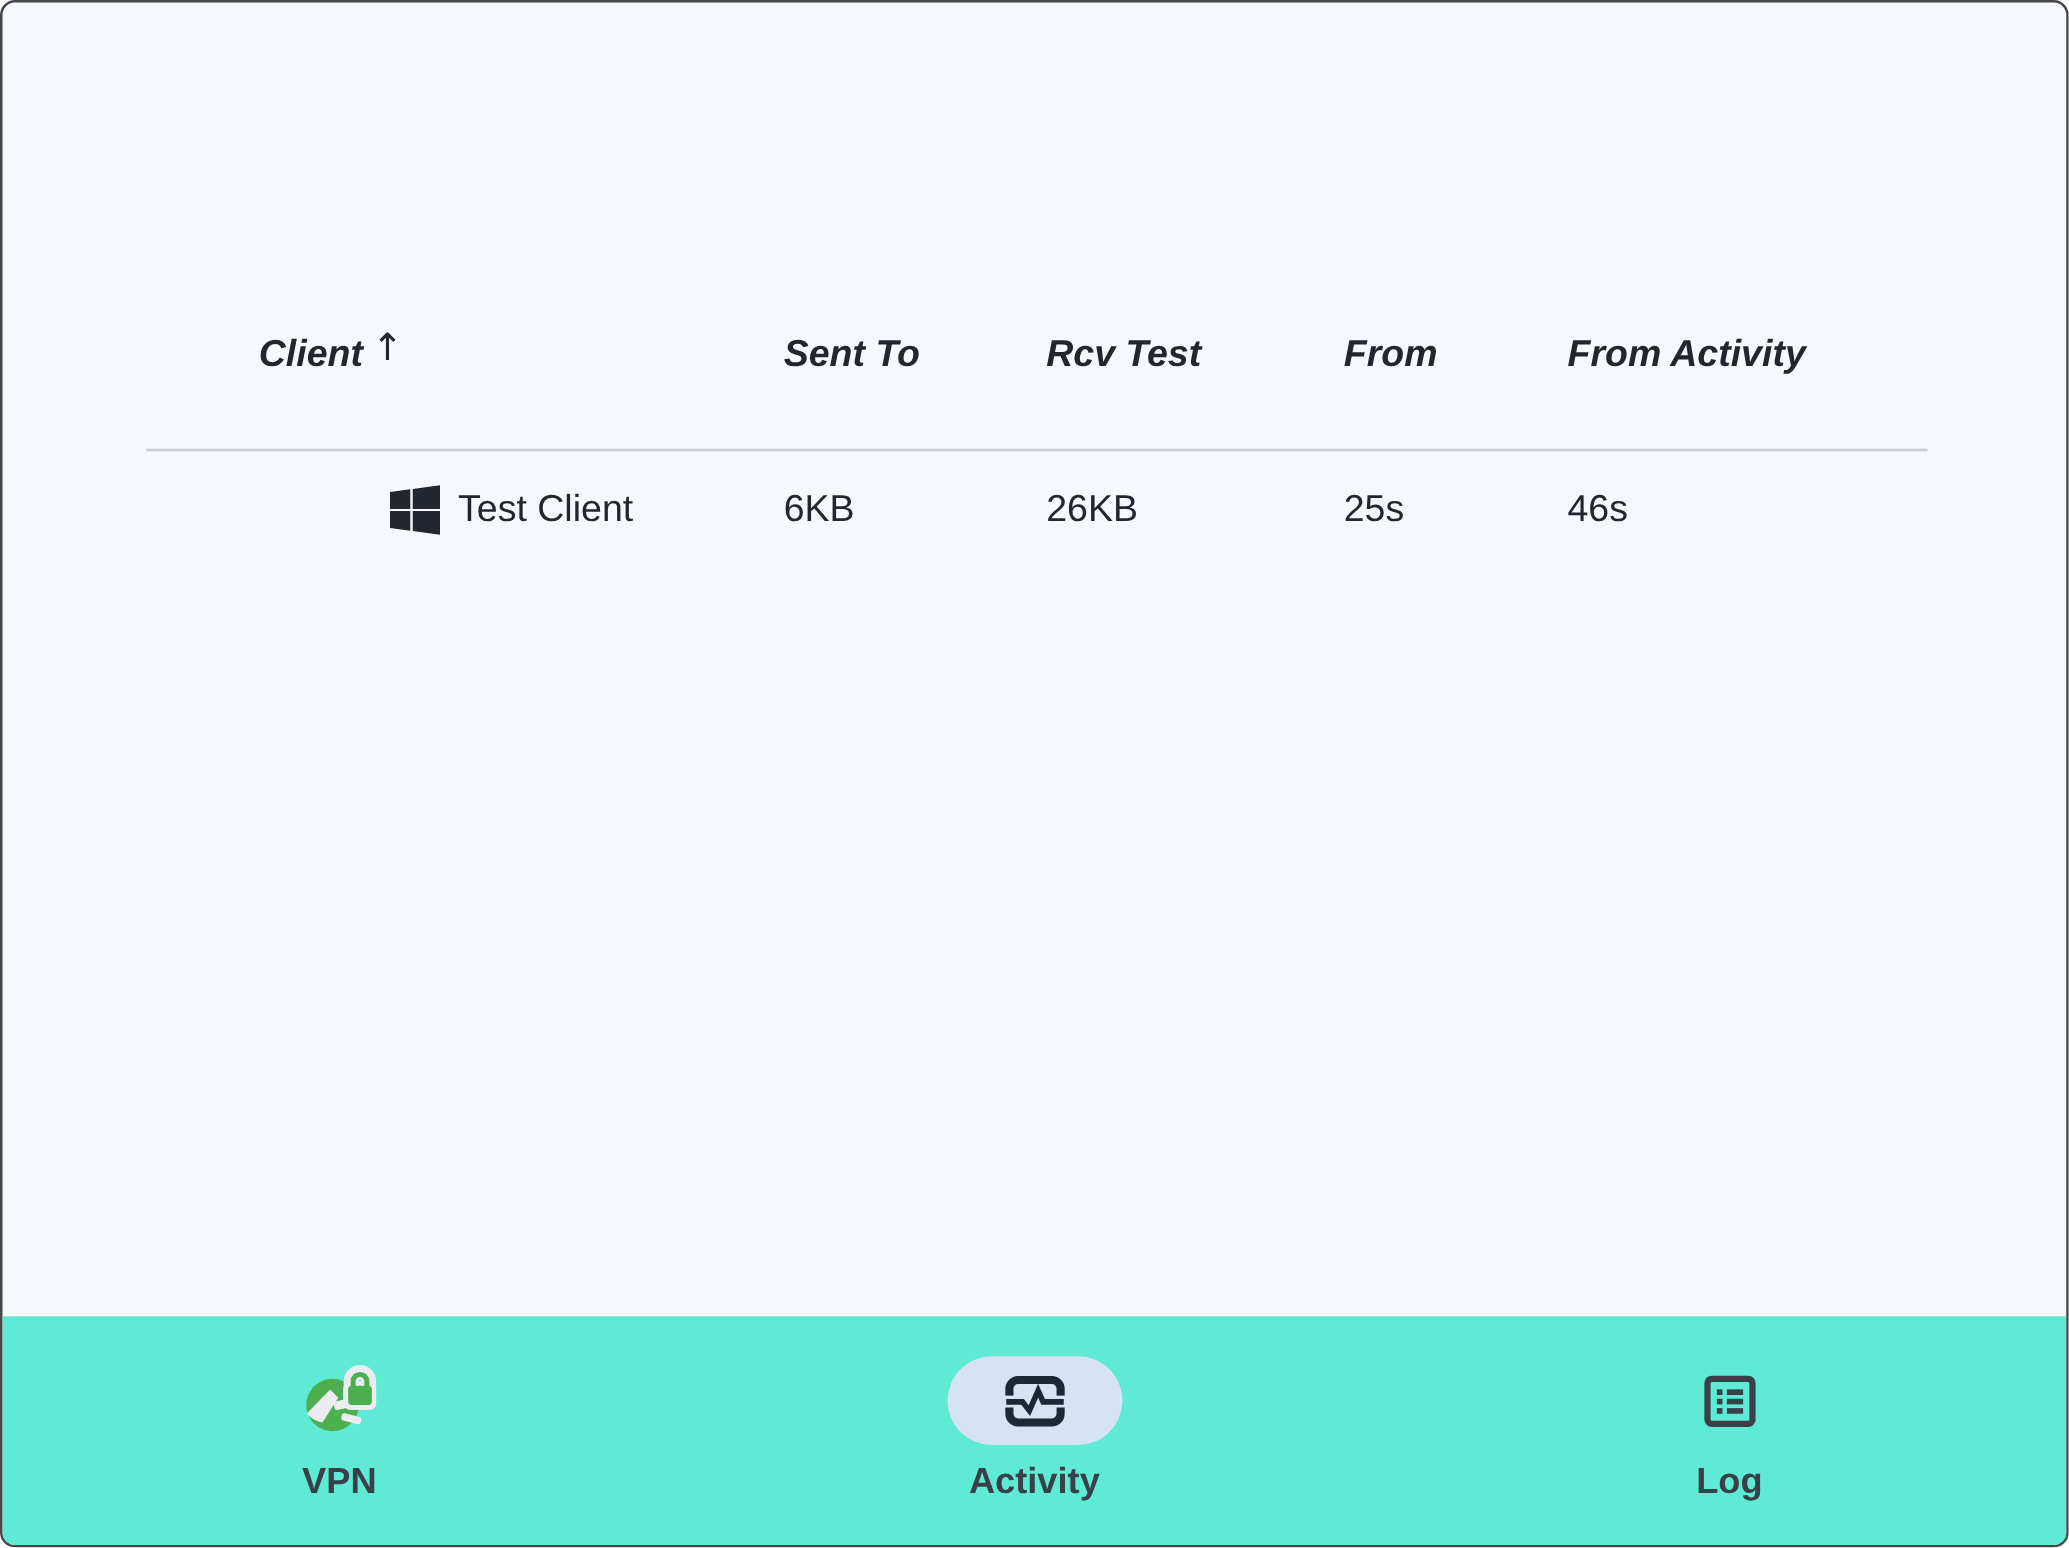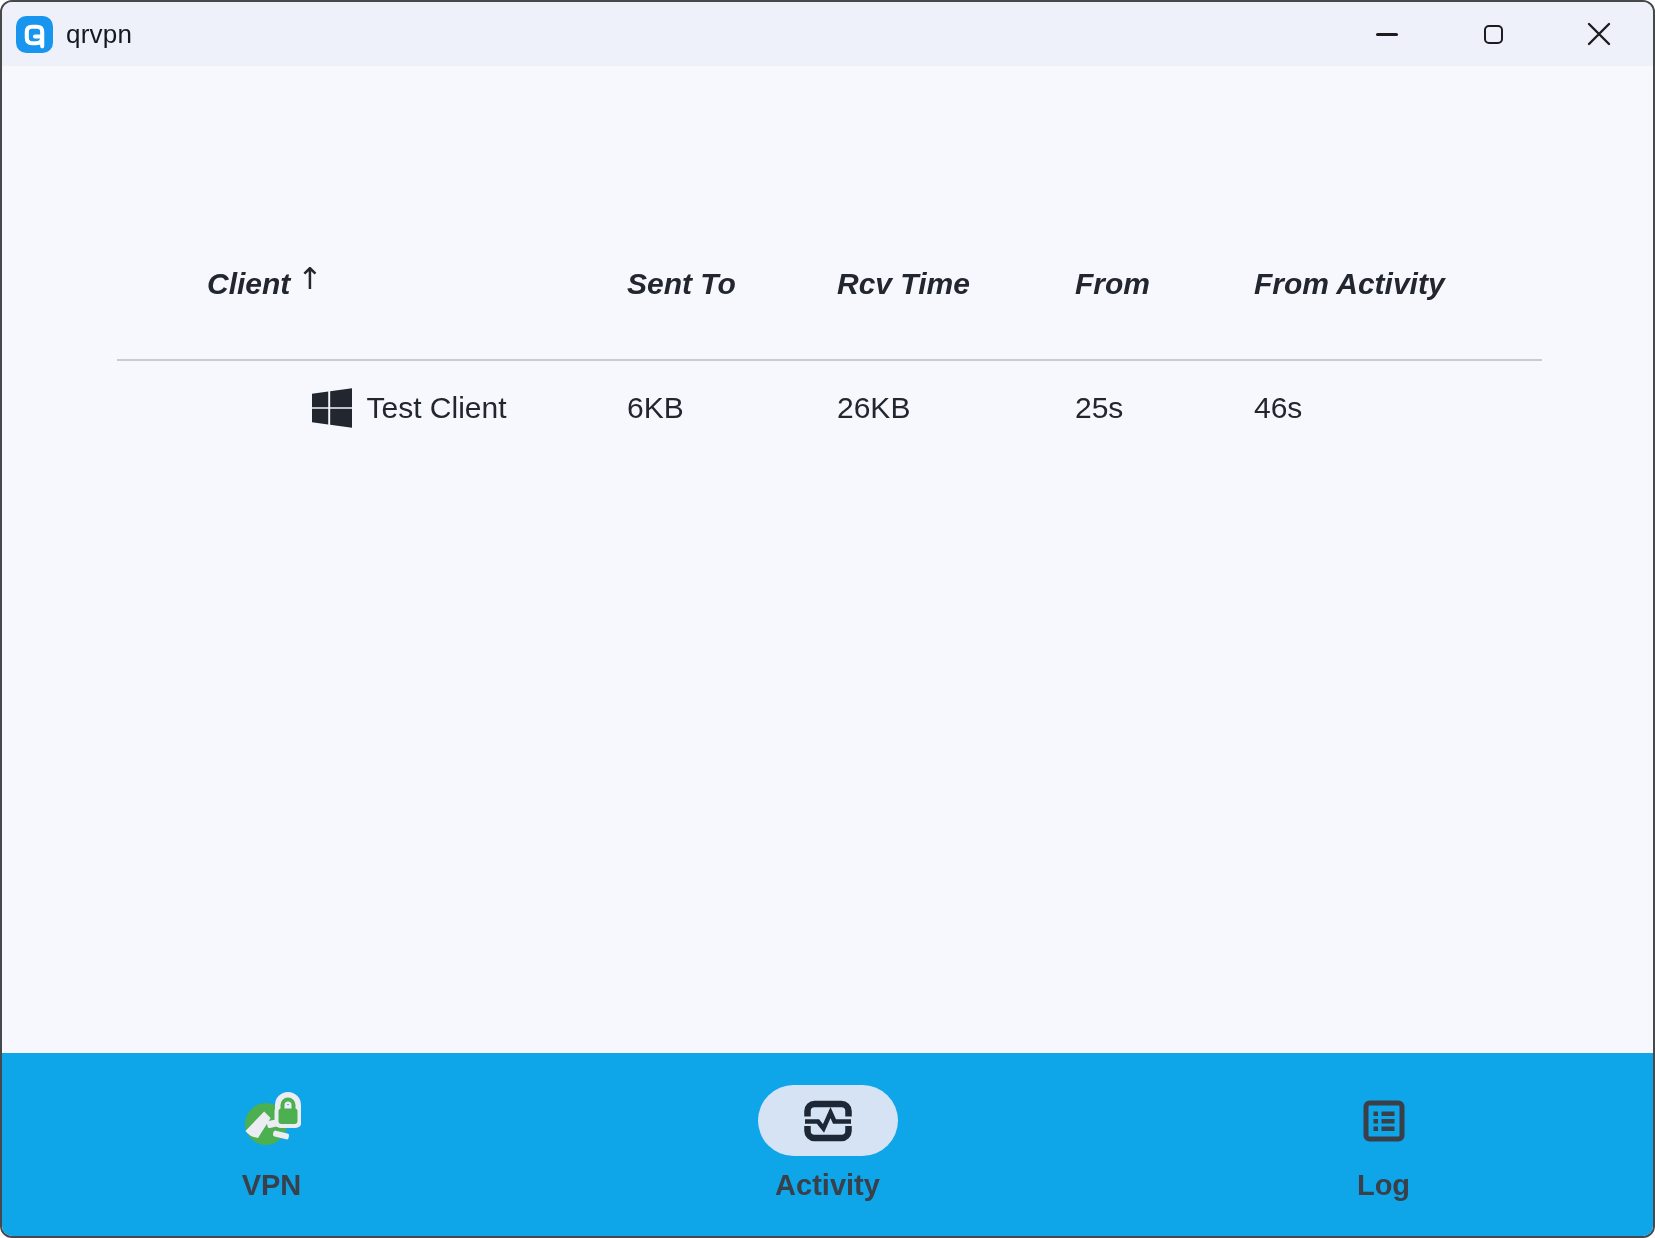--- a/index.html
+++ b/index.html
@@ -36,65 +36,45 @@
   .thead { height: 56px; font-size: 30px; font-weight: bold; font-style: italic; color: #22262e; }
   .thead .th-client { padding-left: 90px; display: flex; align-items: center; }
   .sort-arrow { font-family: "DejaVu Sans", sans-serif; font-style: normal; font-weight: 500; font-size: 30px; margin-left: 7px; transform: translateY(-6px); }
   .tdivider { margin-top: 47px; height: 2px; background: #c9ccd2; }
   .trow { margin-top: 16px; height: 62px; font-size: 30px; color: #22262e; }
   .td-client { padding-left: 75px; display: flex; align-items: center; gap: 14px; justify-content: center; }
   .os-icon { width: 40px; height: 40px; flex: 0 0 auto; }
   
   .navbar {
     position: absolute; left: 0; right: 0; bottom: 0; height: 183px;
-    background: #0ea5e9;
+    background: #5eead4;
     display: flex;
     gap: 17px;
   }
   .nav-item { width: 33.333%; display: flex; flex-direction: column; align-items: center; cursor: default; }
   .nav-icon-wrap { margin-top: 32px; width: 140px; height: 71px; border-radius: 36px; display: flex; align-items: center; justify-content: center; }
   .nav-item.active .nav-icon-wrap { background: #d5e3f5; }
   .nav-label { margin-top: 14px; font-size: 29px; font-weight: 600; color: #394049; line-height: 30px; }
 </style>
 </head>
 <body>
 
 <div class="window">
 
-  <div class="titlebar">
-    <svg class="app-icon" viewBox="0 0 36 36">
-      <rect x="0" y="0" width="36" height="36" rx="10" fill="#1895ef"></rect>
-      <path d="M25.5,29.5 L25.5,15.5 Q25.5,10.5 20.5,10.5 L15.5,10.5 Q10.5,10.5 10.5,15.5 L10.5,21.5 Q10.5,26.5 15.5,26.5 L19.5,26.5 Q25.5,26.5 25.5,21.5 L25.5,20 L18.5,20" fill="none" stroke="#ffffff" stroke-width="4" stroke-linecap="round" stroke-linejoin="round"></path>
-    </svg>
-    <span class="app-title">qrvpn</span>
-    <div class="win-controls">
-      <button class="win-btn">
-        <span class="glyph-min"></span>
-      </button>
-      <button class="win-btn">
-        <span class="glyph-max"></span>
-      </button>
-      <button class="win-btn">
-        <svg width="24" height="24" viewBox="0 0 24 24">
-          <path d="M2,2 L22,22 M22,2 L2,22" stroke="#1d1d1f" stroke-width="2.4" stroke-linecap="round"></path>
-        </svg>
-      </button>
-    </div>
-  </div>
 
   <div class="main">
 
     <div class="table">
       <div class="tgrid thead">
         <div class="th-client">
           <span>Client</span>
           <span class="sort-arrow">↑</span>
         </div>
         <div>Sent To</div>
-        <div>Rcv Time</div>
+        <div>Rcv Test</div>
         <div>From</div>
         <div>From Activity</div>
       </div>
 
       <div class="tdivider"></div>
 
       <div class="tgrid trow">
         <div class="td-client">
           <svg class="os-icon" viewBox="0 0 88 88">
             <path d="M0,12.4 L35.7,7.6 L35.7,42.1 L0,42.1 Z" fill="#22262e"></path>

